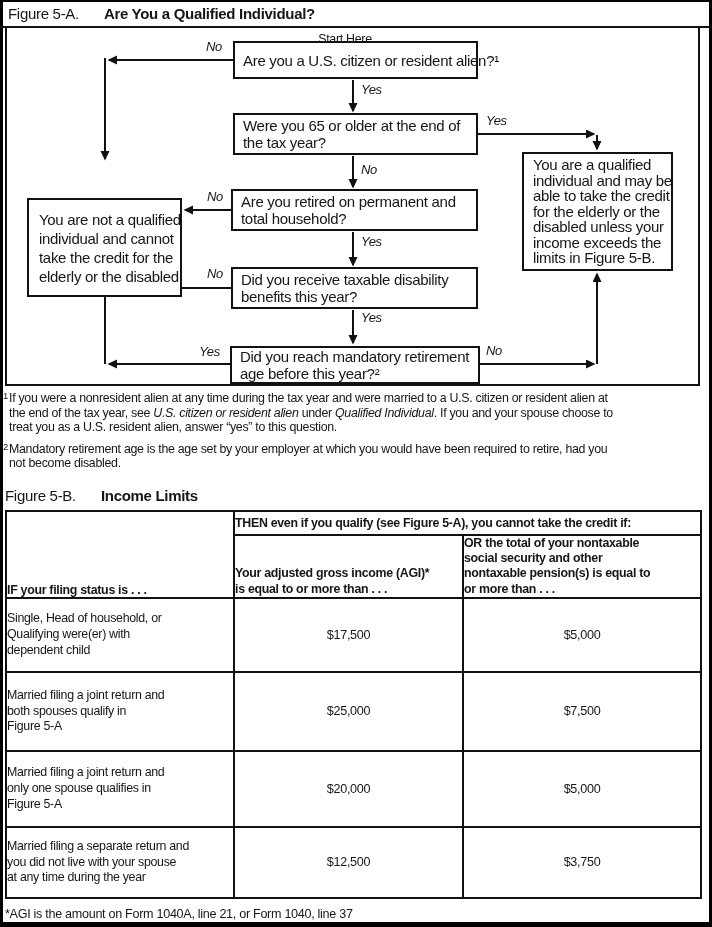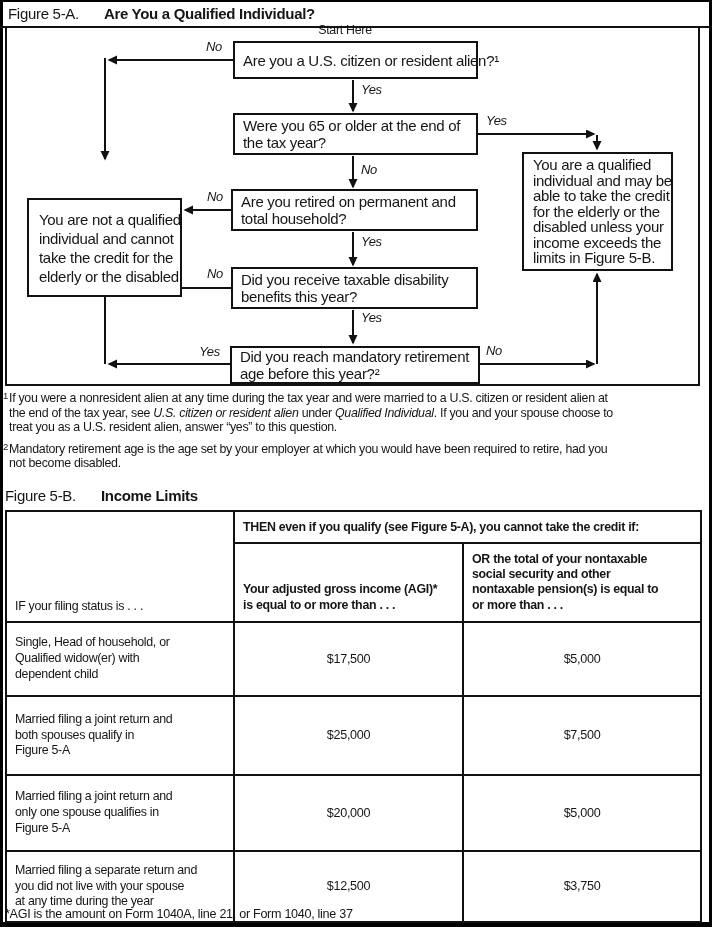--- a/index.html
+++ b/index.html
@@ -29,22 +29,22 @@
 
   .footnote { font-size:12.4px; line-height:14.6px; white-space:pre; position:relative; }
   .footnote sup, .fn-sup { font-size:9.5px; }
   .footnote .hang { position:absolute; left:-6px; top:-2px; }
   .footnote .it { font-style:italic; }
 
   table.limits {
     position:absolute; border-collapse:collapse; table-layout:fixed;
     font-size:12.4px; letter-spacing:-0.3px;
   }
-  table.limits td { border:2px solid #111; padding:8px; box-sizing:border-box; }
-  td.c1head { vertical-align:bottom; padding:0 4px 9px 12px; font-weight:400; }
+  table.limits td { border:2px solid #111; padding:0; box-sizing:border-box; }
+  td.c1head { vertical-align:bottom; padding:0 4px 9px 12px; font-weight:700; }
   td.thenhead { vertical-align:middle; padding:2px 4px 2px 8px; font-weight:700; height:24px; }
   td.subhead { vertical-align:bottom; padding:0 4px 8px 8px; font-weight:700; white-space:pre; line-height:15.2px; height:62px; }
   td.status { vertical-align:middle; padding-left:12px; white-space:pre; line-height:15.6px; }
   td.amount { vertical-align:middle; text-align:center; font-size:12.6px; }
   .table-footer { font-size:12.6px; white-space:nowrap; }
 </style>
 </head>
 <body>
 
 <div class="page">
@@ -73,21 +73,21 @@
       <line x1="231" y1="288" x2="109" y2="288" marker-end="url(#ah)"></line>
       <line x1="230" y1="364" x2="109" y2="364" marker-end="url(#ah)"></line>
       <line x1="105" y1="364" x2="105" y2="264" marker-end="url(#ah)"></line>
       <line x1="478" y1="134" x2="594" y2="134" marker-end="url(#ah)"></line>
       <line x1="597" y1="135" x2="597" y2="149" marker-end="url(#ah)"></line>
       <line x1="480" y1="364" x2="594" y2="364" marker-end="url(#ah)"></line>
       <line x1="597" y1="364" x2="597" y2="274" marker-end="url(#ah)"></line>
     </g>
   </svg>
 
-  <div class="abs start-here" style="left:295px; top:24px; width:100px;">Start Here</div>
+  <div class="abs start-here" style="left:295px; top:33px; width:100px;">Start Here</div>
 
   <div class="abs fc-box" style="left:233px; top:41px; width:245px; height:38px;">
     <div class="txt">Are you a U.S. citizen or resident alien?¹</div>
   </div>
   <div class="abs fc-box" style="left:233px; top:113px; width:245px; height:42px;">
     <div class="txt">Were you 65 or older at the end of
 the tax year?</div>
   </div>
   <div class="abs fc-box" style="left:231px; top:189px; width:247px; height:42px;">
     <div class="txt">Are you retired on permanent and
@@ -155,21 +155,21 @@
     <tr>
       <td class="subhead">Your adjusted gross income (AGI)*
 is equal to or more than . . .</td>
       <td class="subhead">OR the total of your nontaxable
 social security and other
 nontaxable pension(s) is equal to
 or more than . . .</td>
     </tr>
     <tr style="height:74px;">
       <td class="status">Single, Head of household, or
-Qualified widow(er) with
+Qualifying were(er) with
 dependent child</td>
       <td class="amount">$17,500</td>
       <td class="amount">$5,000</td>
     </tr>
     <tr style="height:79px;">
       <td class="status">Married filing a joint return and
 both spouses qualify in
 Figure 5-A</td>
       <td class="amount">$25,000</td>
       <td class="amount">$7,500</td>

